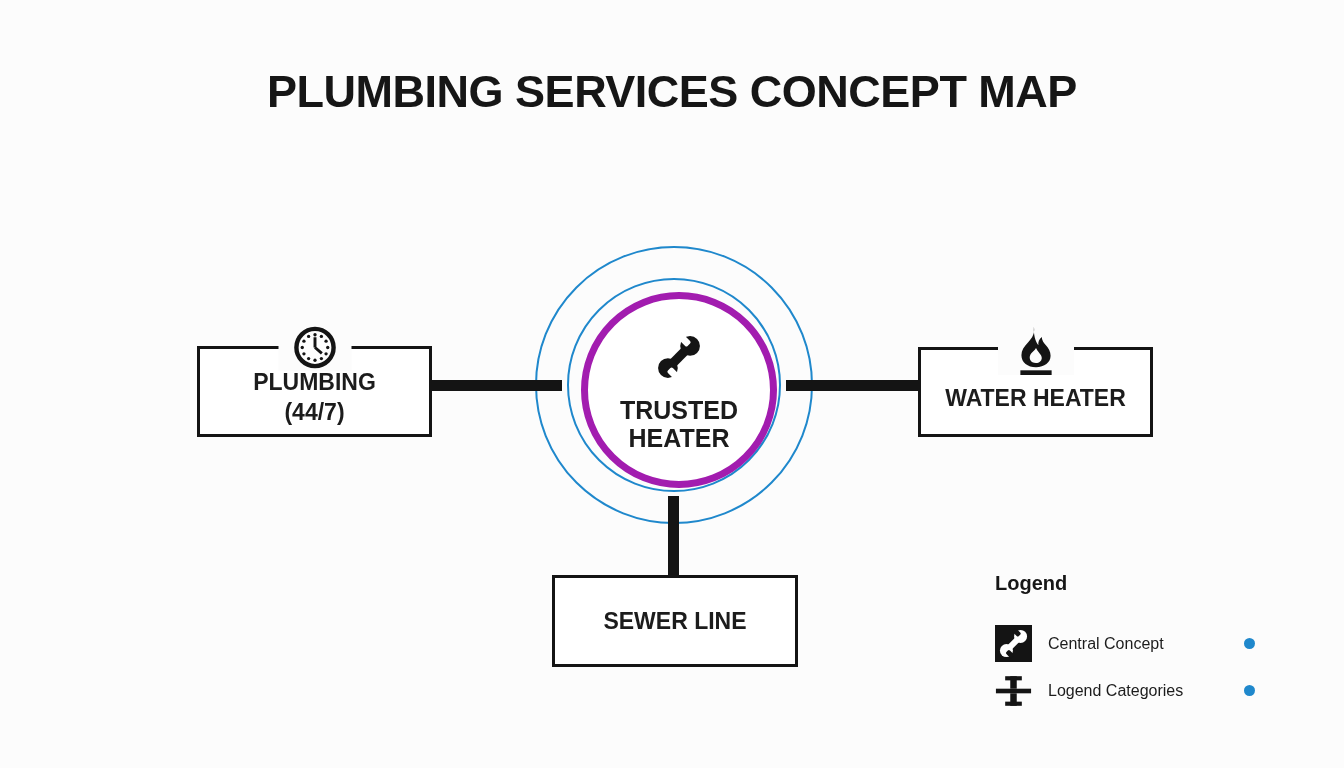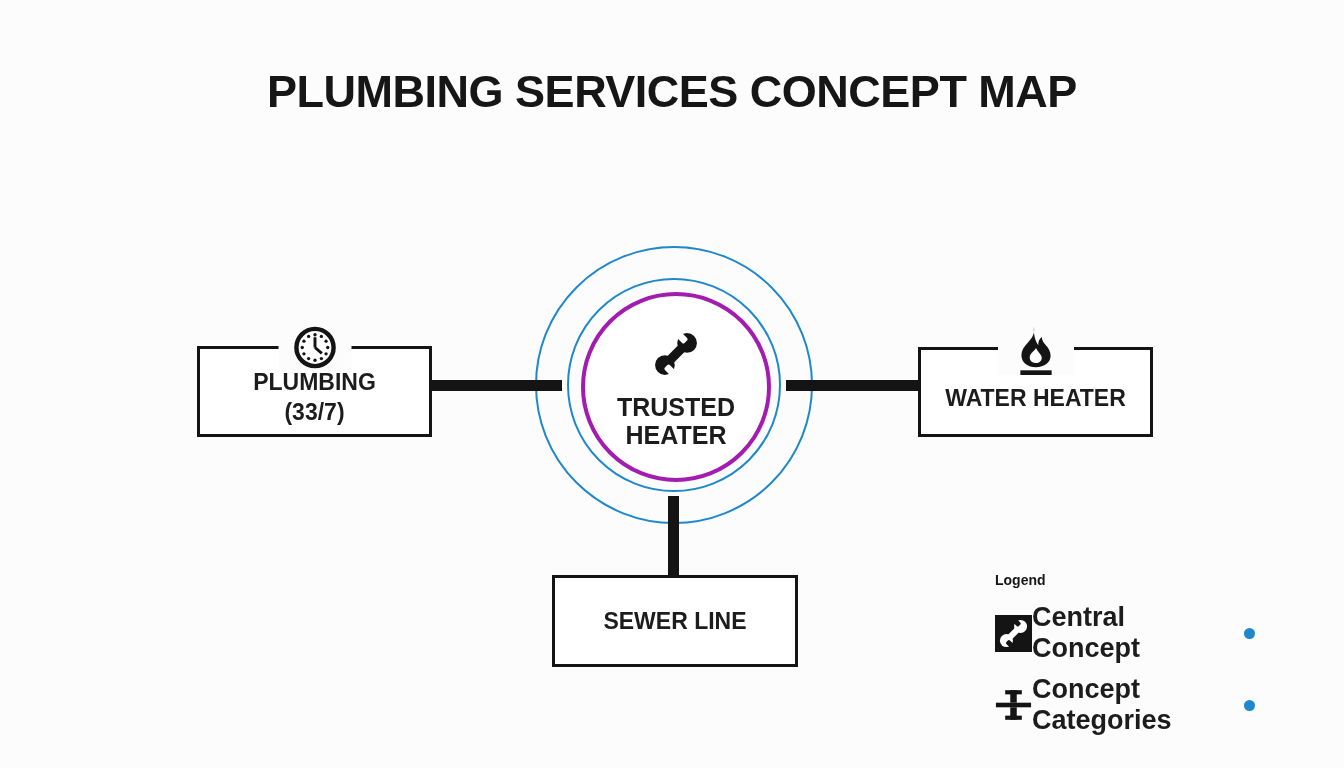--- a/index.html
+++ b/index.html
@@ -14,43 +14,43 @@
   .connector{position:absolute;background:#141414;z-index:6;}
   .conn-left{left:432px;top:380px;width:130px;height:11px;}
   .conn-right{left:786px;top:380px;width:132px;height:11px;}
   .conn-bottom{left:668px;top:496px;width:11px;height:80px;}
 
   
   .ring{position:absolute;border-radius:50%;border:2px solid #1f88cc;background:transparent;z-index:2;}
   .ring-outer{left:535px;top:246px;width:274px;height:274px;}
   .ring-inner{left:567px;top:278px;width:210px;height:210px;}
   .central-circle{position:absolute;left:581px;top:292px;width:182px;height:182px;
-    border-radius:50%;border:4px solid #a21caf;background:#ffffff;z-index:7;
+    border-radius:50%;border:7px solid #a21caf;background:#ffffff;z-index:7;
     display:flex;flex-direction:column;align-items:center;justify-content:center;}
   .central-circle .node-label{font-size:25px;font-weight:bold;line-height:28px;text-align:center;color:#1c1c1c;}
   .central-wrench{margin-bottom:6px;}
 
   
   .node-box{position:absolute;background:#ffffff;border:3px solid #141414;z-index:5;
     display:flex;flex-direction:column;align-items:center;justify-content:center;text-align:center;}
   .box-emergency{left:197px;top:346px;width:235px;height:91px;padding-top:10px;box-sizing:border-box;}
   .box-water{left:918px;top:347px;width:235px;height:90px;padding-top:12px;box-sizing:border-box;}
   .box-sewer{left:552px;top:575px;width:246px;height:92px;box-sizing:border-box;}
   .node-box .node-label{font-size:23px;font-weight:bold;line-height:30px;color:#1c1c1c;}
 
   
   .perch{position:absolute;top:-25px;left:50%;transform:translateX(-50%);
     background:#fcfcfc;padding:0 13px;line-height:0;z-index:6;}
 
   
   .legend{position:absolute;left:995px;top:572px;z-index:4;}
-  .legend-title{font-size:14px;font-weight:bold;color:#161616;margin-bottom:14px;}
+  .legend-title{font-size:20px;font-weight:bold;color:#161616;margin-bottom:30px;}
   .legend-row{display:flex;align-items:center;margin-bottom:10px;width:260px;}
   .legend-icon{width:37px;height:37px;display:flex;align-items:center;justify-content:center;flex:0 0 37px;}
-  .legend-label{font-size:27px;font-weight:bold;color:#1c1c1c;flex:1 1 auto;}
+  .legend-label{font-size:16px;font-weight:normal;color:#1c1c1c;margin-left:16px;flex:1 1 auto;}
   .legend-dot{width:11px;height:11px;border-radius:50%;flex:0 0 11px;margin-left:8px;}
 </style>
 </head>
 <body>
 
 <div id="stage">
 
   <div class="map-title">PLUMBING SERVICES CONCEPT MAP</div>
 
   <div class="connector conn-left"></div>
@@ -91,21 +91,21 @@
             <circle cx="17.5" cy="35.3" r="1.7"></circle>
           <circle cx="12.7" cy="30.5" r="1.7"></circle>
             <circle cx="11" cy="24" r="1.7"></circle>
           <circle cx="12.7" cy="17.5" r="1.7"></circle>
             <circle cx="17.5" cy="12.7" r="1.7"></circle>
         </g>
         <path d="M24 24 L24 13.5 M24 24 L31 30" stroke="#141414" stroke-width="3" fill="none"></path>
       </svg>
     </span>
     <div class="node-label">PLUMBING</div>
-    <div class="node-label">(33/7)</div>
+    <div class="node-label">(44/7)</div>
   </div>
 
   <div class="node-box box-sewer">
     <div class="node-label">SEWER LINE</div>
   </div>
 
   <div class="node-box box-water">
     <span class="perch">
       <svg width="50" height="50" viewBox="0 0 48 48">
         <path fill="#141414" d="M22 2
@@ -153,18 +153,18 @@
     <div class="legend-row">
       <span class="legend-icon">
         <svg width="37" height="32" viewBox="0 0 40 34" fill="#141414">
           <rect x="11" y="1" width="18" height="4.5"></rect>
           <rect x="16.5" y="1" width="7" height="13.5"></rect>
           <rect x="1" y="14.5" width="38" height="5"></rect>
           <rect x="16.5" y="19.5" width="7" height="13.5"></rect>
           <rect x="11" y="28.5" width="18" height="4.5"></rect>
         </svg>
       </span>
-      <span class="legend-label">Concept Categories</span>
+      <span class="legend-label">Logend Categories</span>
       <span class="legend-dot" style="background:#1f88cc;"></span>
     </div>
   </div>
 
 </div>
 
 </body></html>

